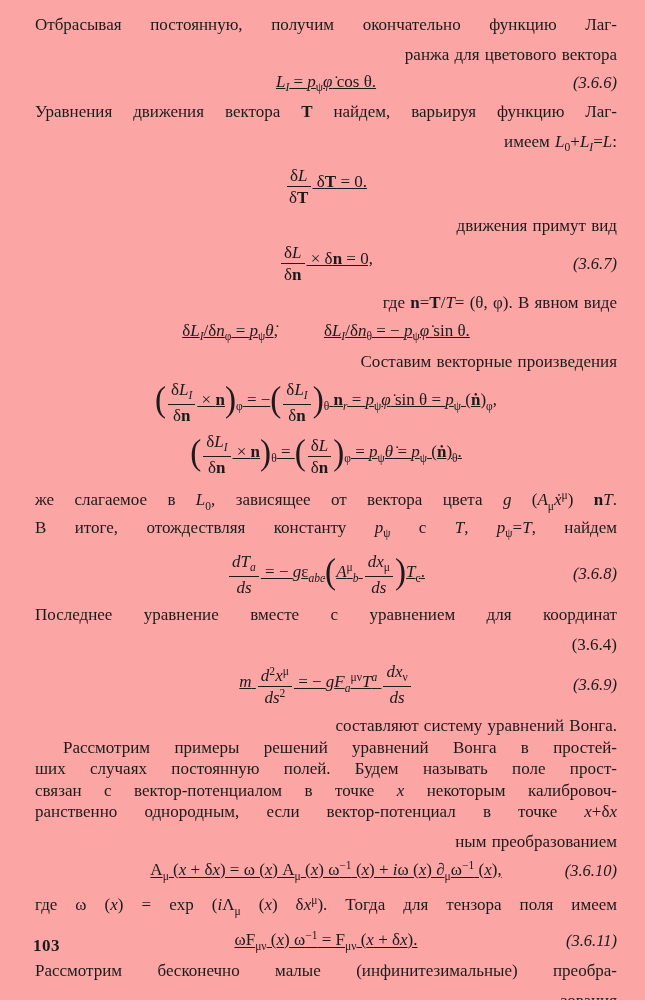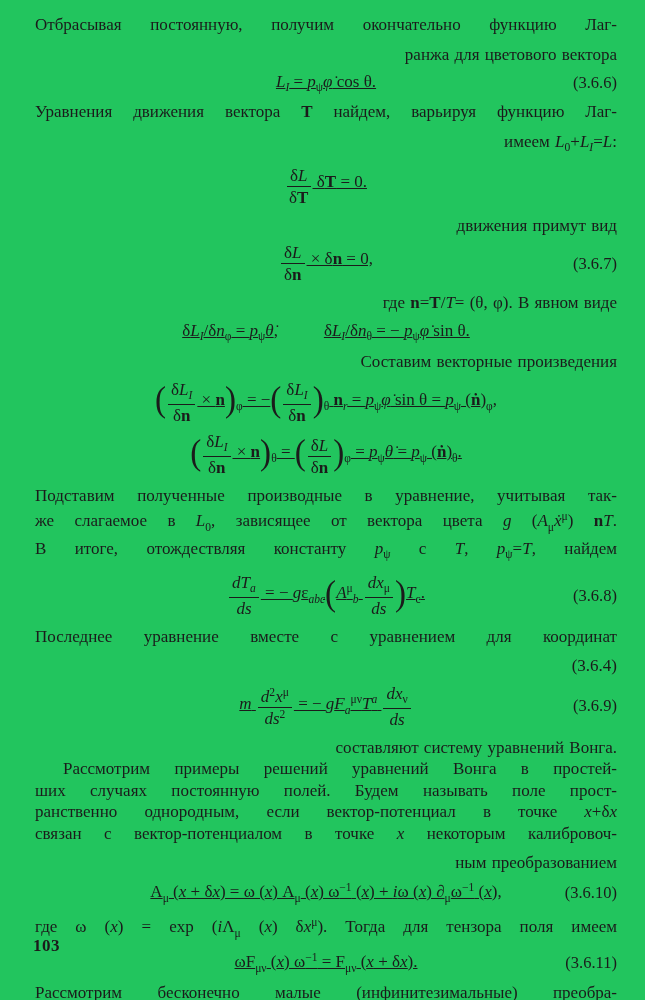--- a/index.html
+++ b/index.html
@@ -1,33 +1,33 @@
 <!DOCTYPE html>
 <html><head>
 <meta charset="utf-8">
 <style>
   html,body { margin:0; padding:0; background:#e8e8e4; }
   .page {
     position:relative; width:645px; height:1000px;
-    background:#22c55e; overflow:hidden;
+    background:#fca5a5; overflow:hidden;
     font-family:"Liberation Serif","DejaVu Serif",serif;
     color:#1b1b1b;
   }
   .content { position:absolute; left:35px; top:14px; width:582px; }
   .para { margin:0; }
   .line {
     font-size:17px; line-height:21.5px;
     text-align:justify; text-align-last:justify;
     word-spacing:1px;
   }
   .line.last { text-align:right; text-align-last:auto;margin-top:8px; }
   .line.indent { text-indent:28px; }
   .eq { position:relative; text-align:center; margin:7px 0; font-size:17px; }
   .eqbody { display:inline-block;text-decoration:underline; }
-  .eqnum { position:absolute; right:0; top:50%; transform:translateY(-50%); font-size:16.5px; }
+  .eqnum { position:absolute; right:0; top:50%; transform:translateY(-50%); font-size:16.5px;font-style:italic; }
   .t { font-style:normal; }
   .i { font-style:italic; }
   .b { font-weight:bold; }
   .sub { font-size:0.68em; vertical-align:-0.38em; letter-spacing:0; }
   .sup { font-size:0.68em; vertical-align:0.55em; }
   .sub .i, .sup .i { font-style:italic; }
   .frac { display:inline-block; vertical-align:-0.95em; text-align:center; line-height:1.12; padding:0 2px; }
   .fnum { display:block; border-bottom:1.4px solid #1b1b1b; padding:0 3px 1px 3px; }
   .fden { display:block; padding-top:1px; }
   .bigp { display:inline-block; font-size:1.95em; font-weight:400; line-height:0.9; vertical-align:-0.16em; transform:scaleY(1.05); }
@@ -59,38 +59,37 @@
       <div class="para">
         <div class="line last"><span class="t">где </span><span class="b">n</span><span class="t">=</span><span class="b">T</span><span class="t">/</span><span class="i">T</span><span class="t">= (θ, φ). В явном виде</span></div>
       </div>
       <div class="eq"><span class="eqbody"><span class="t">δ</span><span class="i">L</span><span class="sub"><span class="i">I</span></span><span class="t">/δ</span><span class="i">n</span><span class="sub"><span class="t">φ</span></span><span class="t"> = </span><span class="i">p</span><span class="sub"><span class="t">ψ</span></span><span class="i">θ̇</span><span class="t">,</span><span class="wsp"></span><span class="t">δ</span><span class="i">L</span><span class="sub"><span class="i">I</span></span><span class="t">/δ</span><span class="i">n</span><span class="sub"><span class="t">θ</span></span><span class="t"> = − </span><span class="i">p</span><span class="sub"><span class="t">ψ</span></span><span class="i">φ̇</span><span class="t"> sin θ.</span></span></div>
       <div class="para">
         <div class="line last"><span class="t">Составим векторные произведения</span></div>
       </div>
       <div class="eq"><span class="eqbody"><span class="bigp">(</span><span class="frac"><span class="fnum"><span class="t">δ</span><span class="i">L</span><span class="sub"><span class="i">I</span></span></span><span class="fden"><span class="t">δ</span><span class="b">n</span></span></span><span class="t"> × </span><span class="b">n</span><span class="bigp">)</span><span class="sub"><span class="t">φ</span></span><span class="t"> = −</span><span class="bigp">(</span><span class="frac"><span class="fnum"><span class="t">δ</span><span class="i">L</span><span class="sub"><span class="i">I</span></span></span><span class="fden"><span class="t">δ</span><span class="b">n</span></span></span><span class="bigp">)</span><span class="sub"><span class="t">θ</span></span><span class="t"> </span><span class="b">n</span><span class="sub"><span class="i">r</span></span><span class="t"> = </span><span class="i">p</span><span class="sub"><span class="t">ψ</span></span><span class="i">φ̇</span><span class="t"> sin θ = </span><span class="i">p</span><span class="sub"><span class="t">ψ</span></span><span class="t"> (</span><span class="b">ṅ</span><span class="t">)</span><span class="sub"><span class="t">φ</span></span><span class="t">,</span></span></div>
       <div class="eq"><span class="eqbody"><span class="bigp">(</span><span class="frac"><span class="fnum"><span class="t">δ</span><span class="i">L</span><span class="sub"><span class="i">I</span></span></span><span class="fden"><span class="t">δ</span><span class="b">n</span></span></span><span class="t"> × </span><span class="b">n</span><span class="bigp">)</span><span class="sub"><span class="t">θ</span></span><span class="t"> = </span><span class="bigp">(</span><span class="frac"><span class="fnum"><span class="t">δ</span><span class="i">L</span></span><span class="fden"><span class="t">δ</span><span class="b">n</span></span></span><span class="bigp">)</span><span class="sub"><span class="t">φ</span></span><span class="t"> = </span><span class="i">p</span><span class="sub"><span class="t">ψ</span></span><span class="i">θ̇</span><span class="t"> = </span><span class="i">p</span><span class="sub"><span class="t">ψ</span></span><span class="t"> (</span><span class="b">ṅ</span><span class="t">)</span><span class="sub"><span class="t">θ</span></span><span class="t">.</span></span></div>
       <div class="para">
-        <div class="line"><span class="t">Подставим полученные производные в уравнение, учитывая так-</span></div>
         <div class="line"><span class="t">же слагаемое в </span><span class="i">L</span><span class="sub"><span class="t">0</span></span><span class="t">, зависящее от вектора цвета </span><span class="i">g</span><span class="t"> (</span><span class="i">A</span><span class="sub"><span class="t">μ</span></span><span class="i">ẋ</span><span class="sup"><span class="t">μ</span></span><span class="t">) </span><span class="b">n</span><span class="i">T</span><span class="t">.</span></div>
         <div class="line"><span class="t">В итоге, отождествляя константу </span><span class="i">p</span><span class="sub"><span class="t">ψ</span></span><span class="t"> с </span><span class="i">T</span><span class="t">, </span><span class="i">p</span><span class="sub"><span class="t">ψ</span></span><span class="t">=</span><span class="i">T</span><span class="t">, найдем</span></div>
       </div>
       <div class="eq"><span class="eqbody"><span class="frac"><span class="fnum"><span class="i">dT</span><span class="sub"><span class="i">a</span></span></span><span class="fden"><span class="i">ds</span></span></span><span class="t"> = − </span><span class="i">g</span><span class="t">ε</span><span class="sub"><span class="i">abc</span></span><span class="bigp">(</span><span class="i">A</span><span class="sup"><span class="t">μ</span></span><span class="sub"><span class="i">b</span></span><span class="t"> </span><span class="frac"><span class="fnum"><span class="i">dx</span><span class="sub"><span class="t">μ</span></span></span><span class="fden"><span class="i">ds</span></span></span><span class="bigp">)</span><span class="i">T</span><span class="sub"><span class="t">c</span></span><span class="t">.</span></span><span class="eqnum">(3.6.8)</span></div>
       <div class="para">
         <div class="line"><span class="t">Последнее уравнение вместе с уравнением для координат</span></div>
         <div class="line last"><span class="t">(3.6.4)</span></div>
       </div>
       <div class="eq"><span class="eqbody"><span class="i">m</span><span class="t"> </span><span class="frac"><span class="fnum"><span class="i">d</span><span class="sup"><span class="t">2</span></span><span class="i">x</span><span class="sup"><span class="t">μ</span></span></span><span class="fden"><span class="i">ds</span><span class="sup"><span class="t">2</span></span></span></span><span class="t"> = − </span><span class="i">g</span><span class="i">F</span><span class="sub"><span class="i">a</span></span><span class="sup"><span class="t">μν</span></span><span class="i">T</span><span class="sup"><span class="i">a</span></span><span class="t"> </span><span class="frac"><span class="fnum"><span class="i">dx</span><span class="sub"><span class="t">ν</span></span></span><span class="fden"><span class="i">ds</span></span></span></span><span class="eqnum">(3.6.9)</span></div>
       <div class="para">
         <div class="line last"><span class="t">составляют систему уравнений Вонга.</span></div>
       </div>
       <div class="para">
         <div class="line indent"><span class="t">Рассмотрим примеры решений уравнений Вонга в простей-</span></div>
         <div class="line"><span class="t">ших случаях постоянную полей. Будем называть поле прост-</span></div>
+        <div class="line"><span class="t">связан с вектор-потенциалом в точке </span><span class="i">x</span><span class="t"> некоторым калибровоч-</span></div>
         <div class="line"><span class="t">ранственно однородным, если вектор-потенциал в точке </span><span class="i">x</span><span class="t">+δ</span><span class="i">x</span></div>
-        <div class="line"><span class="t">связан с вектор-потенциалом в точке </span><span class="i">x</span><span class="t"> некоторым калибровоч-</span></div>
         <div class="line last"><span class="t">ным преобразованием</span></div>
       </div>
       <div class="eq"><span class="eqbody"><span class="t">A</span><span class="sub"><span class="t">μ</span></span><span class="t"> (</span><span class="i">x</span><span class="t"> + δ</span><span class="i">x</span><span class="t">) = ω (</span><span class="i">x</span><span class="t">) A</span><span class="sub"><span class="t">μ</span></span><span class="t"> (</span><span class="i">x</span><span class="t">) ω</span><span class="sup"><span class="t">−1</span></span><span class="t"> (</span><span class="i">x</span><span class="t">) + </span><span class="i">i</span><span class="t">ω (</span><span class="i">x</span><span class="t">) ∂</span><span class="sub"><span class="t">μ</span></span><span class="t">ω</span><span class="sup"><span class="t">−1</span></span><span class="t"> (</span><span class="i">x</span><span class="t">),</span></span><span class="eqnum">(3.6.10)</span></div>
       <div class="para">
         <div class="line"><span class="t">где ω (</span><span class="i">x</span><span class="t">) = exp (</span><span class="i">i</span><span class="t">Λ</span><span class="sub"><span class="t">μ</span></span><span class="t"> (</span><span class="i">x</span><span class="t">) δ</span><span class="i">x</span><span class="sup"><span class="t">μ</span></span><span class="t">). Тогда для тензора поля имеем</span></div>
       </div>
       <div class="eq"><span class="eqbody"><span class="t">ωF</span><span class="sub"><span class="t">μν</span></span><span class="t"> (</span><span class="i">x</span><span class="t">) ω</span><span class="sup"><span class="t">−1</span></span><span class="t"> = F</span><span class="sub"><span class="t">μν</span></span><span class="t"> (</span><span class="i">x</span><span class="t"> + δ</span><span class="i">x</span><span class="t">).</span></span><span class="eqnum">(3.6.11)</span></div>
       <div class="para">
         <div class="line"><span class="t">Рассмотрим бесконечно малые (инфинитезимальные) преобра-</span></div>
         <div class="line last"><span class="t">зования</span></div>

